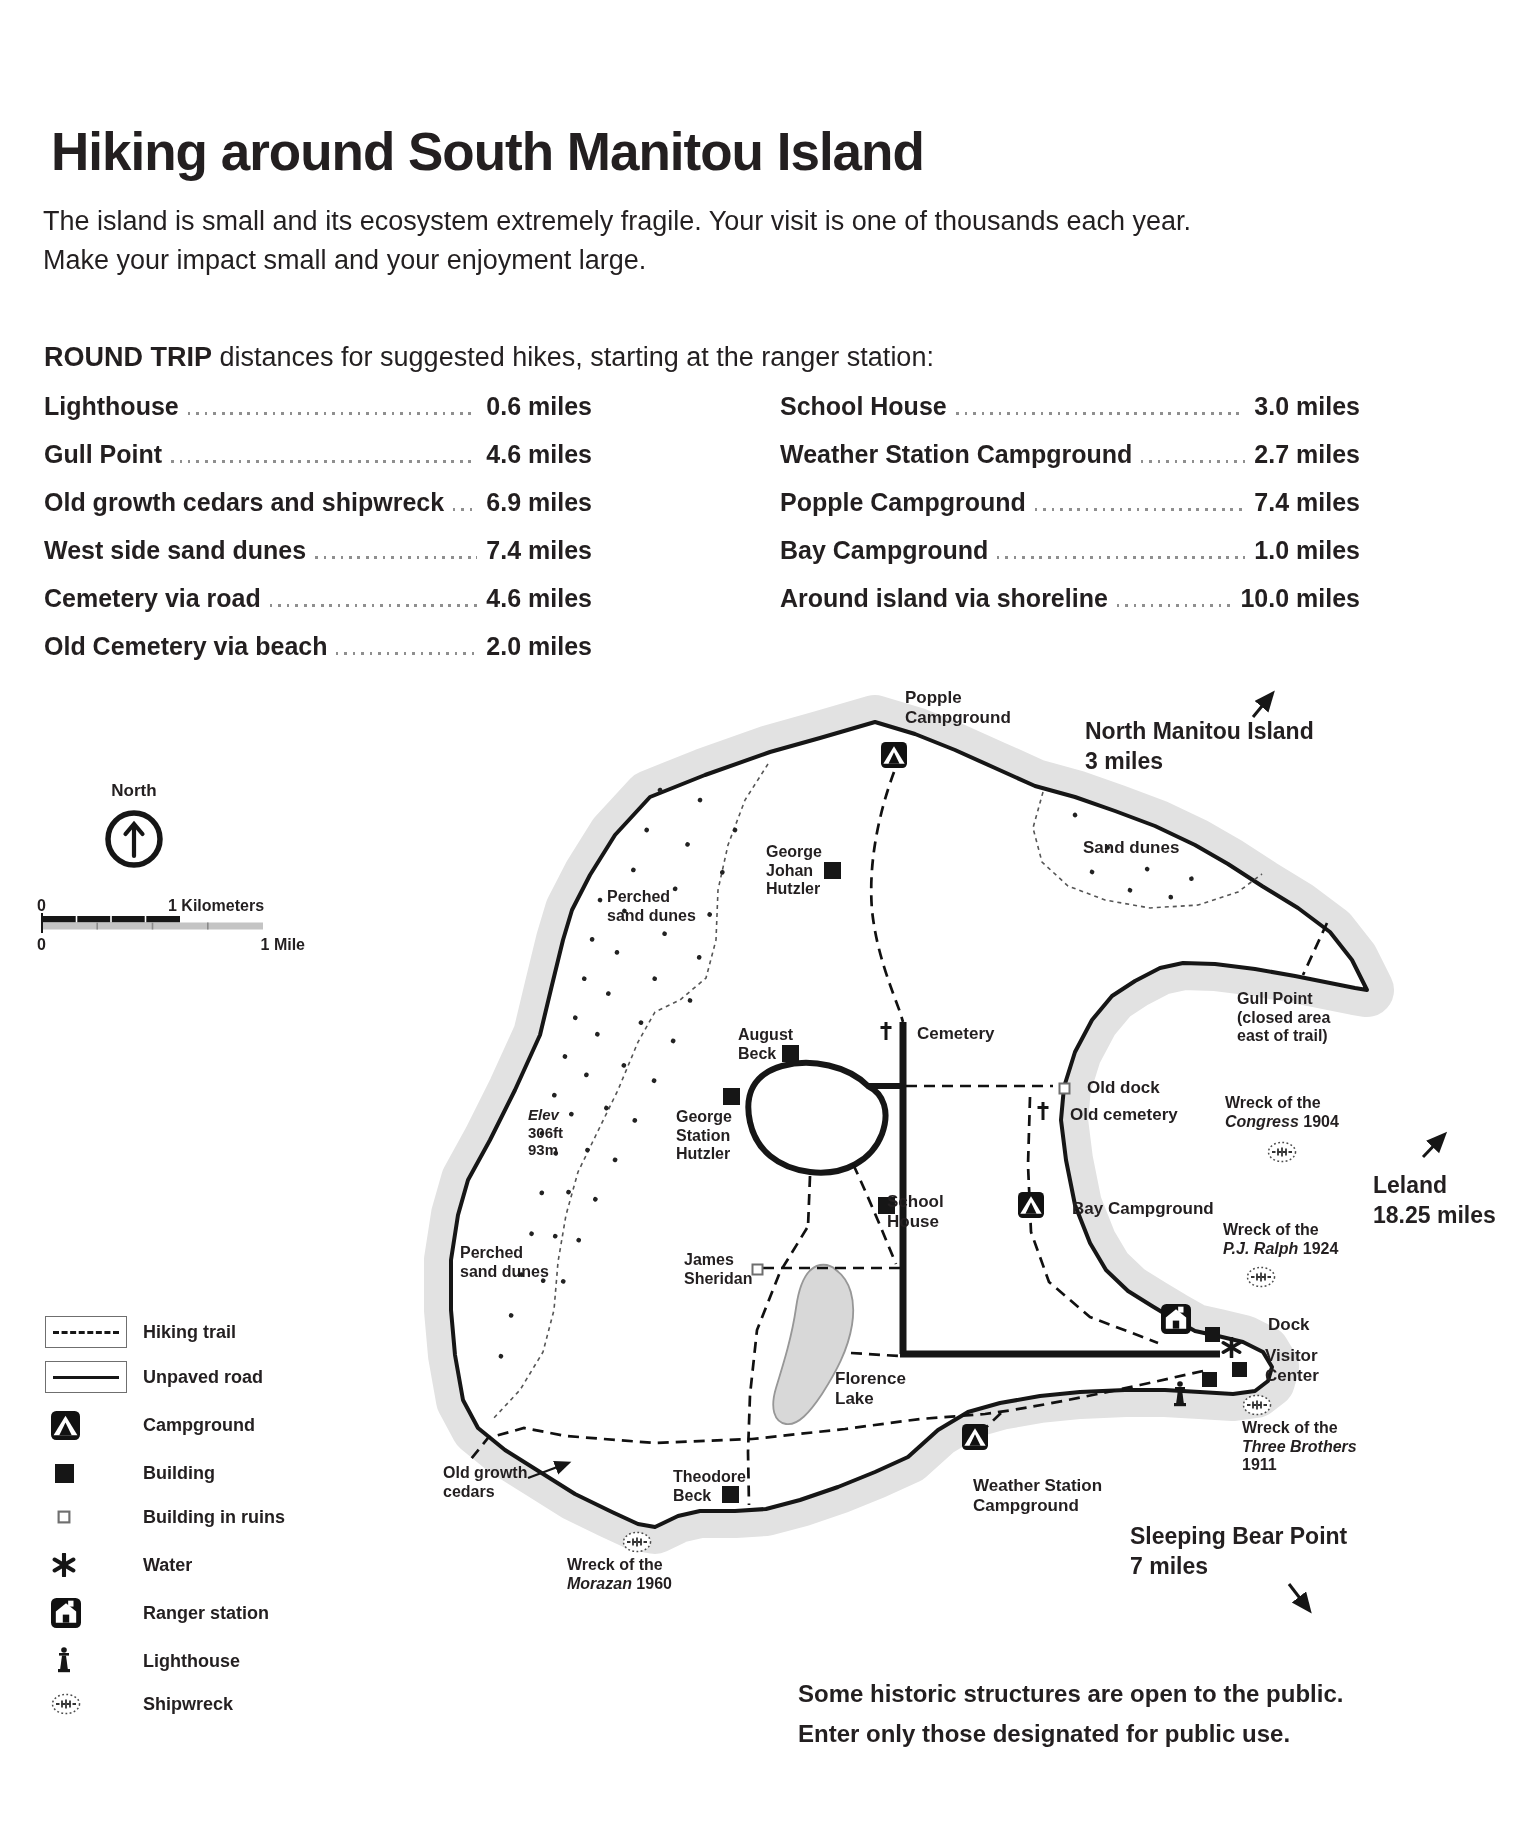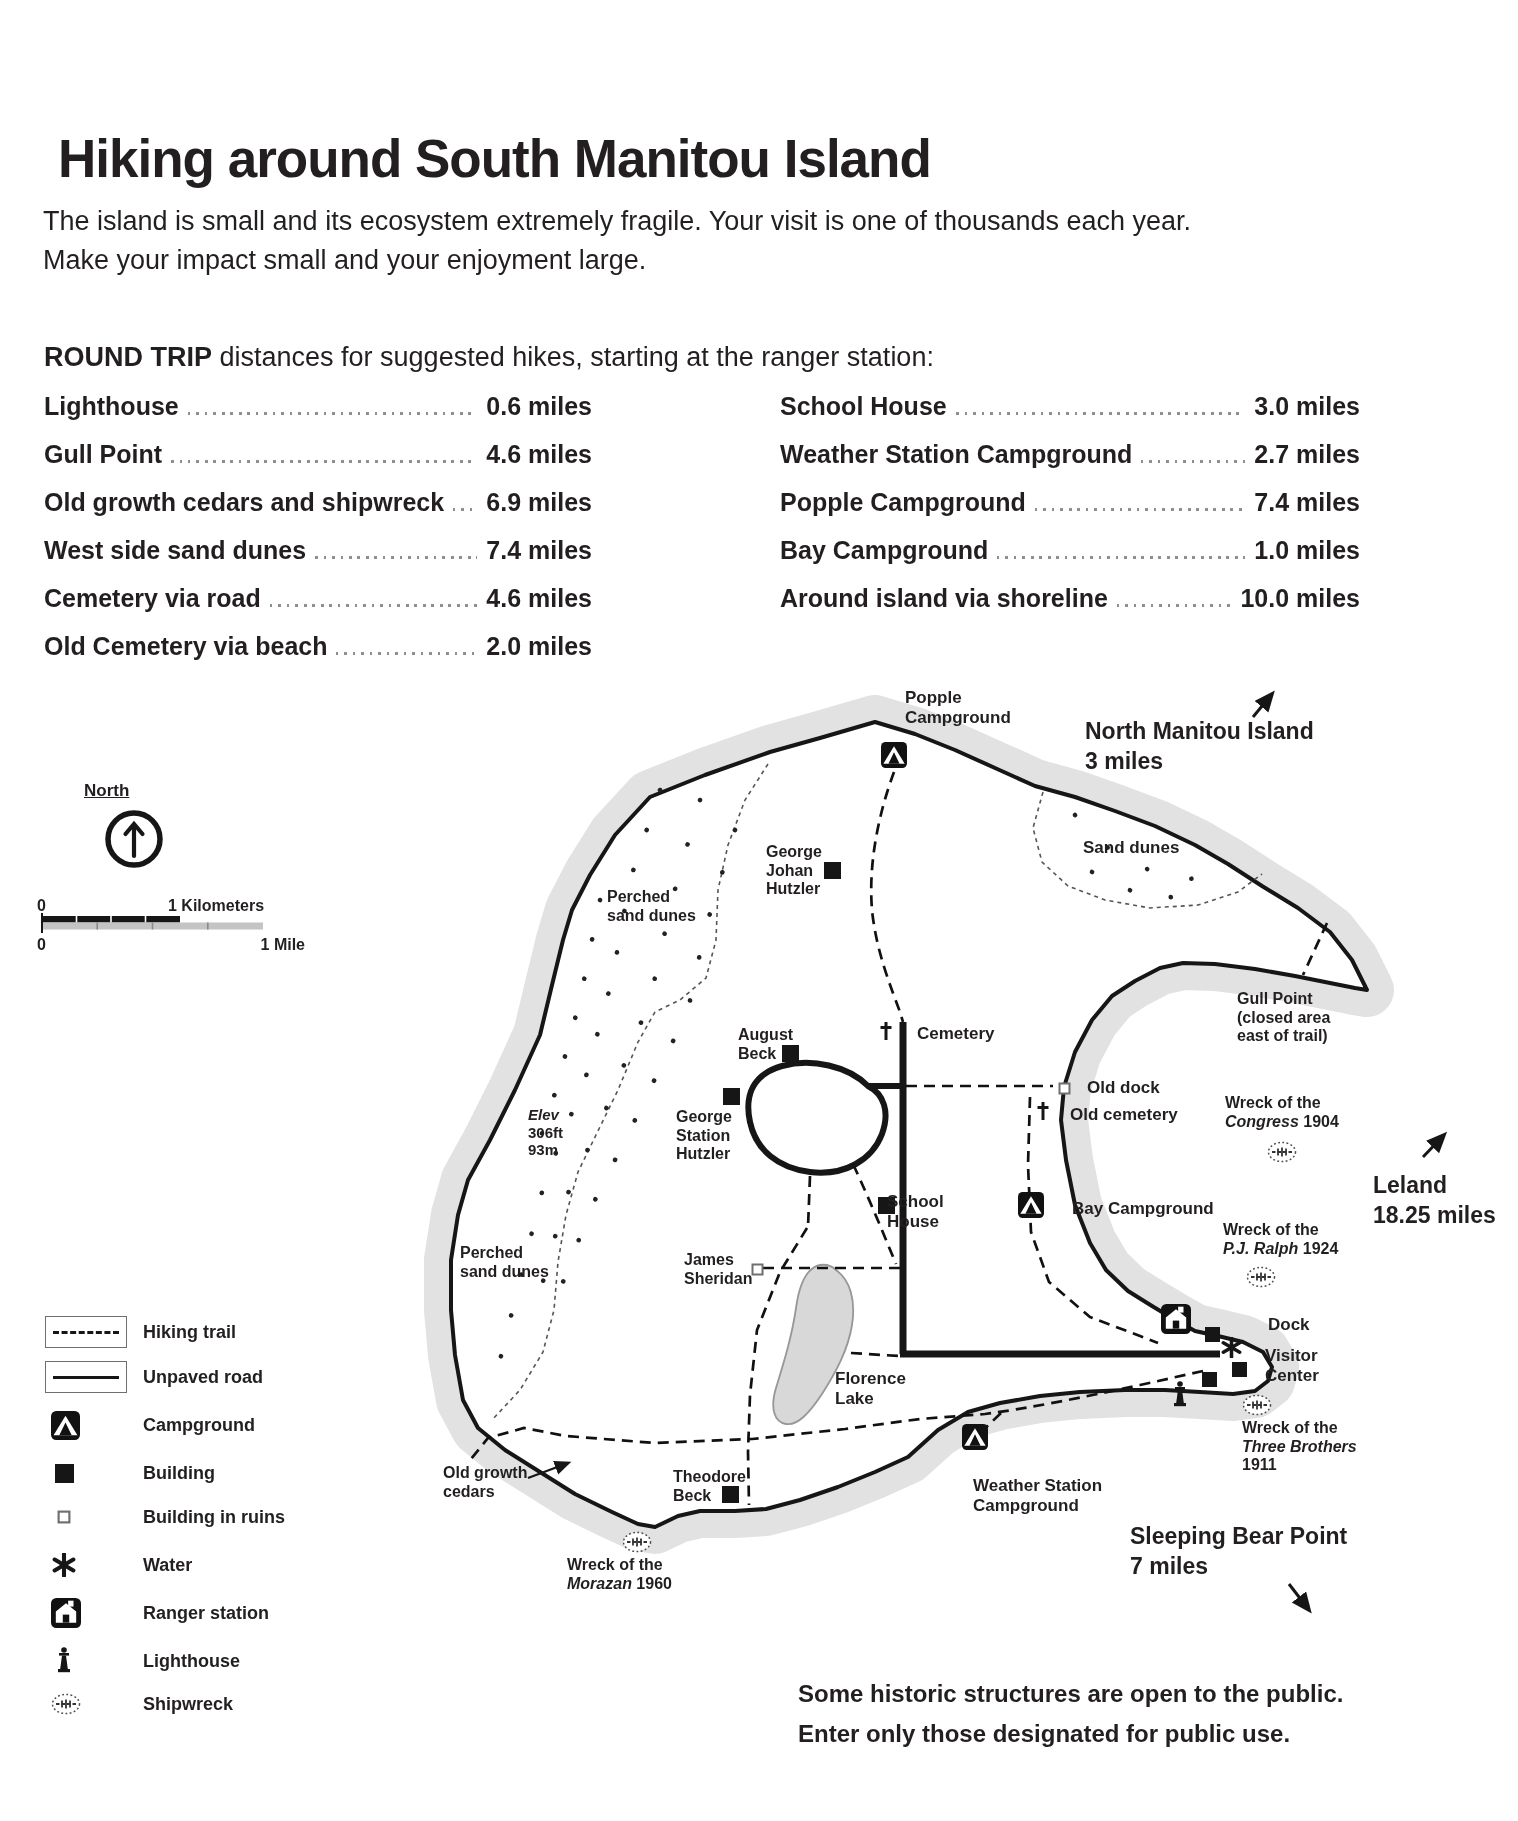--- a/index.html
+++ b/index.html
@@ -1,34 +1,34 @@
 <!DOCTYPE html>
 <html><head>
 <meta charset="utf-8">
 <style>
   html,body{margin:0;padding:0;background:#ffffff;}
   .page{position:relative;width:1518px;height:1821px;background:#fff;
         font-family:"Liberation Sans",sans-serif;color:#231f20;overflow:hidden;}
-  .title{position:absolute;left:42px;top:112px;margin:16px;font-size:53px;font-weight:bold;
+  .title{position:absolute;left:42px;top:112px;margin:9px;font-size:53px;font-weight:bold;
          letter-spacing:-1px;white-space:nowrap;}
   .intro{position:absolute;left:43px;top:202px;font-size:27px;line-height:39px;width:1290px;}
   .rt-head{position:absolute;left:44px;top:342px;font-size:27px;white-space:nowrap;}
   .rt-head b{font-weight:bold;}
   .rt-row{position:absolute;display:flex;font-weight:bold;font-size:25px;white-space:nowrap;}
   .rt-row .leader{flex:1;height:3px;margin:0 9px 6px 9px;align-self:flex-end;
      background-image:repeating-linear-gradient(to right,#8f8f8f 0 2.5px,transparent 2.5px 8.5px);}
   .lcol{left:44px;width:548px;}
   .rcol{left:780px;width:580px;}
   .ml{position:absolute;font-weight:bold;font-size:17px;line-height:20px;white-space:nowrap;z-index:5;}
   .sm{font-size:16px;line-height:18.5px;}
   .big{font-size:23px;line-height:30px;}
   .it{font-style:italic;}
   .mapsvg{position:absolute;left:0;top:0;width:1518px;height:1821px;z-index:1;pointer-events:none;}
-  .compass-label{position:absolute;left:84px;top:781px;width:68px;text-align:left;
-                 font-weight:bold;font-size:17px;z-index:5;text-decoration:underline;}
+  .compass-label{position:absolute;left:100px;top:781px;width:68px;text-align:center;
+                 font-weight:bold;font-size:17px;z-index:5;}
   .compass{position:absolute;left:99px;top:804px;z-index:5;}
   .scalebar{position:absolute;left:34px;top:893px;z-index:5;}
   .lg-row{position:absolute;left:45px;display:flex;align-items:center;height:36px;z-index:5;margin-top:29px;}
   .lg-ico{width:98px;display:flex;align-items:center;}
   .lg-label{font-weight:bold;font-size:18px;white-space:nowrap;}
   .box-sample{width:80px;height:30px;border:1.5px solid #6f6f6f;display:flex;align-items:center;
               justify-content:center;background:#fff;}
   .box-sample .dash{width:66px;border-top:3px dashed #161616;}
   .box-sample .solid{width:66px;border-top:3.5px solid #161616;}
   .footer-line{position:absolute;left:798px;font-weight:bold;font-size:24px;white-space:nowrap;z-index:5;}

